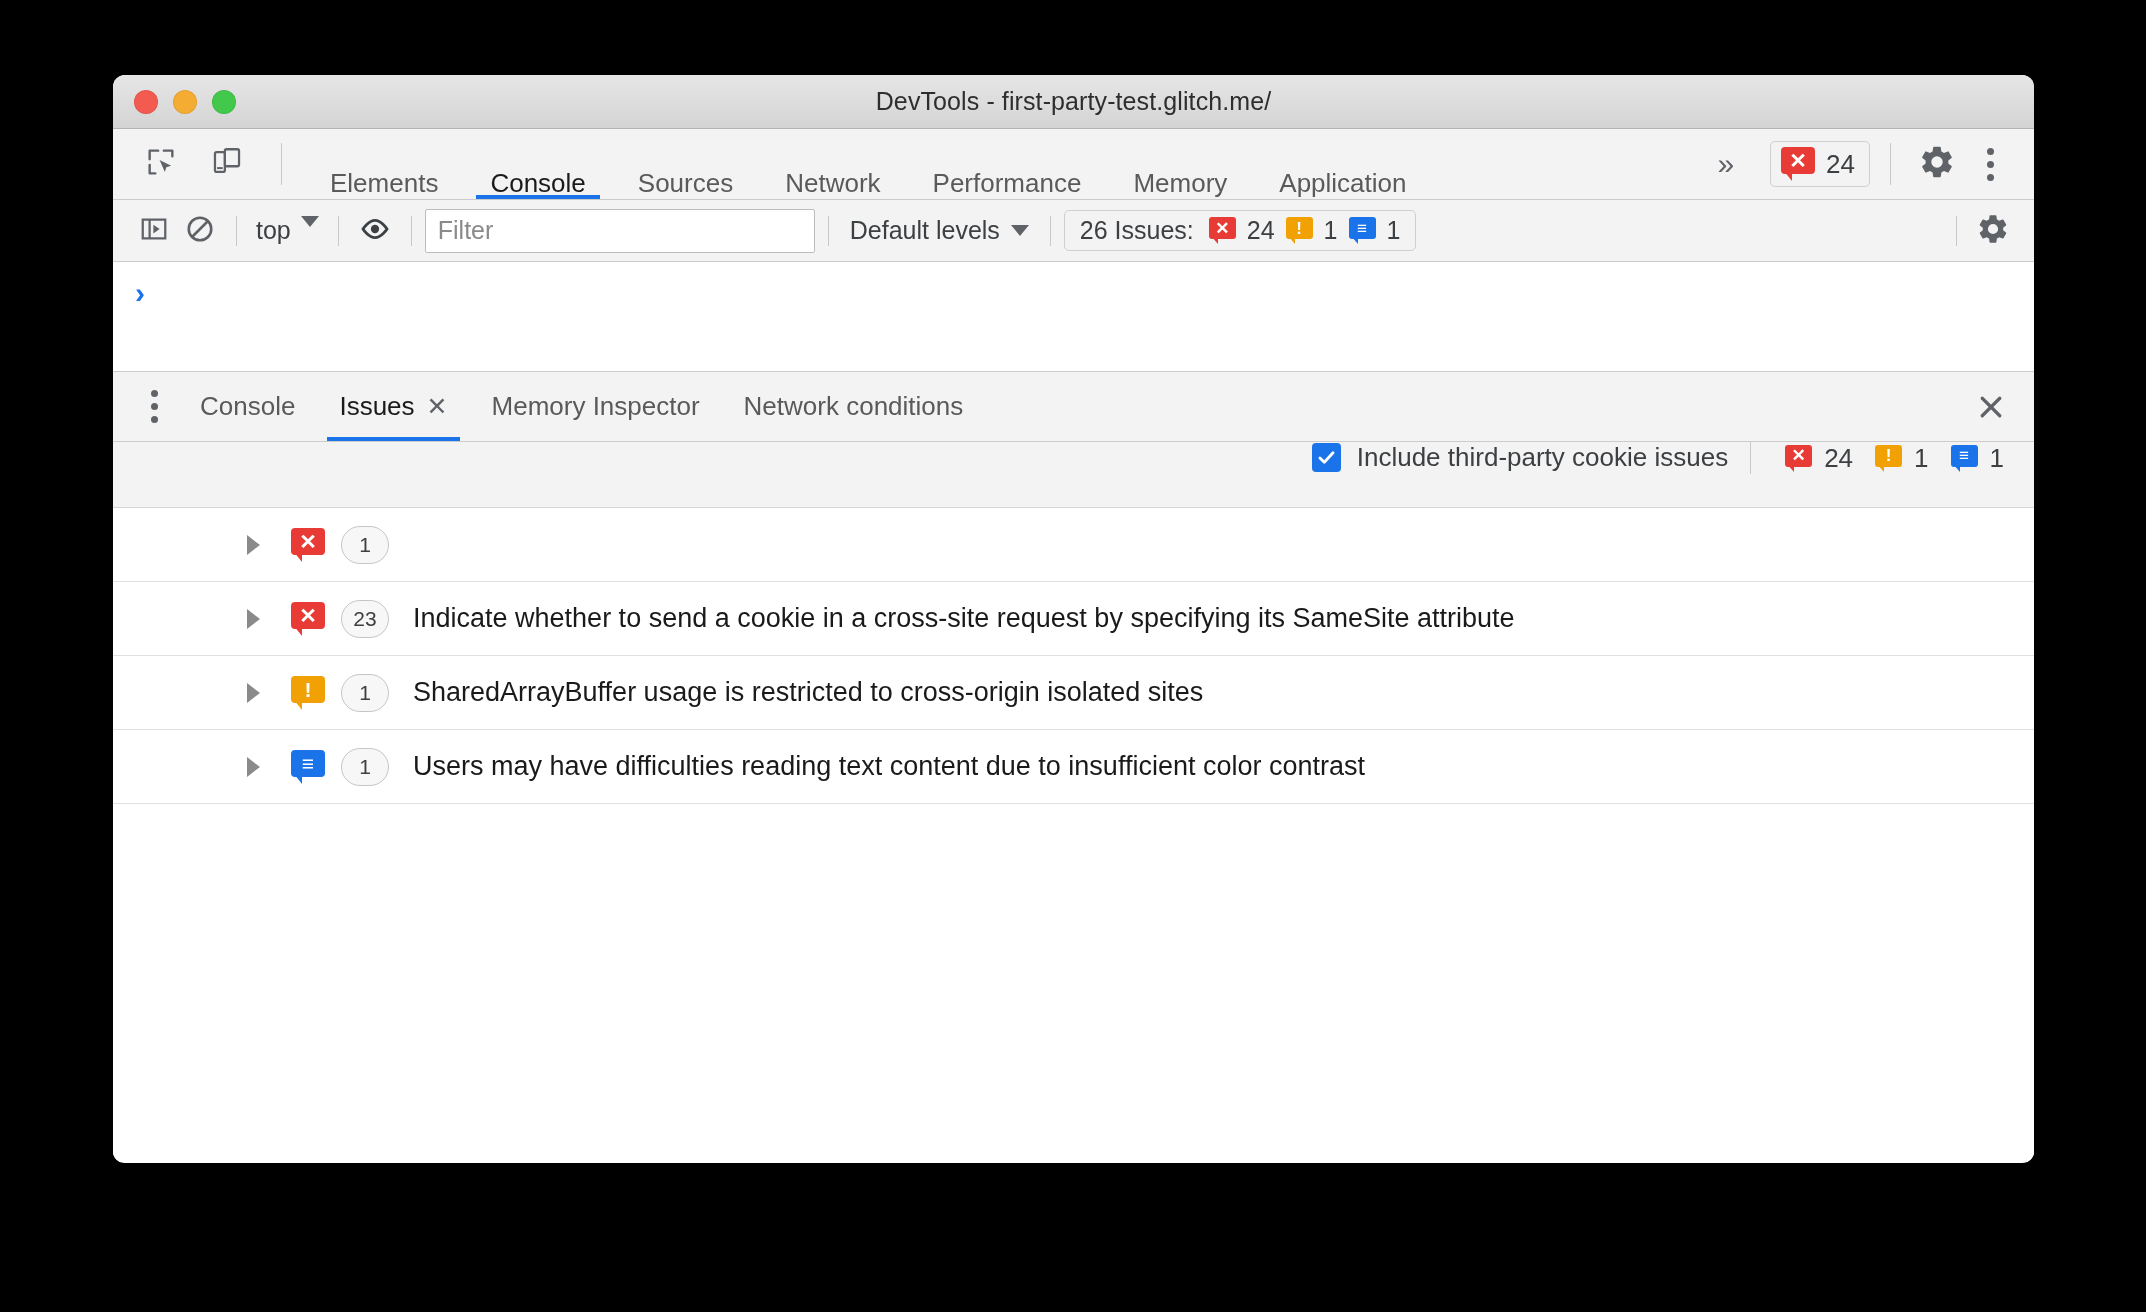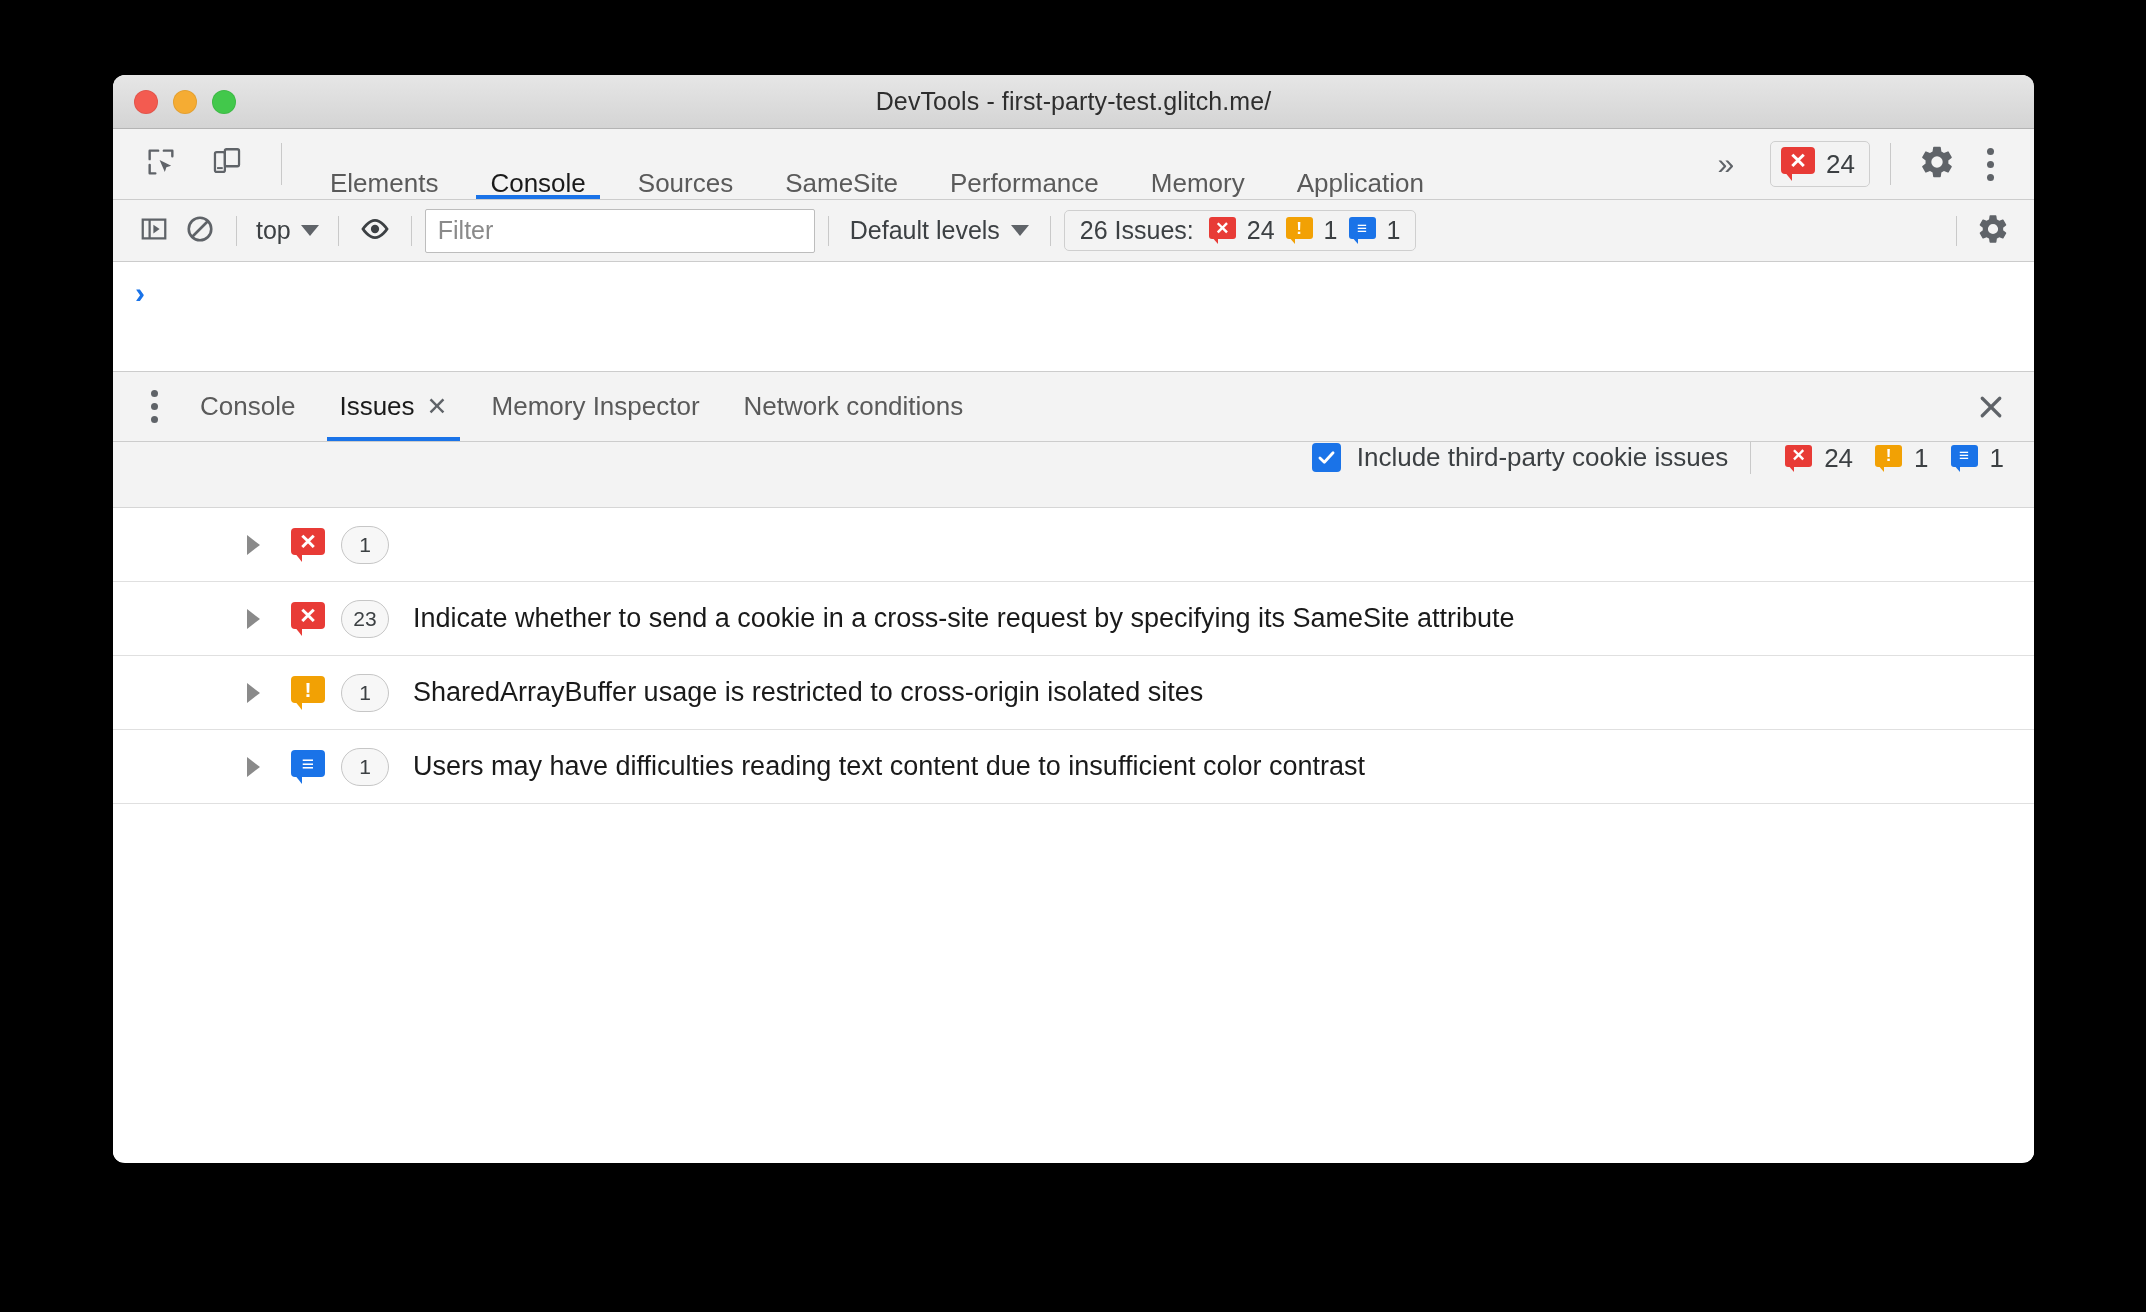--- a/index.html
+++ b/index.html
@@ -116,21 +116,21 @@
 
   
   .filterbar {
     height: 62px; background: #f3f3f3;
     border-bottom: 1px solid #cccccc;
     display: flex; align-items: center; padding: 0 18px;
   }
   .fbtn { width: 46px; height: 46px; display:flex; align-items:center; justify-content:center; cursor:pointer; }
   .sep { width: 1px; height: 30px; background: #c9c9c9; margin: 0 13px; }
   .ctx {
-    display: flex; align-items: center; gap: 10px;
+    display: flex; align-items: flex-start; gap: 10px;
     font-size: 25px; color: #3c4043; cursor: pointer; padding: 0 6px;
   }
   .caret { width: 0; height: 0; border-left: 9px solid transparent; border-right: 9px solid transparent; border-top: 11px solid #5f6368; }
   .filter-input {
     flex: 0 0 auto; width: 390px; height: 44px;
     background: #fff; border: 1px solid #bdbdbd; border-radius: 2px;
     display: flex; align-items: center; padding: 0 12px;
     font-size: 25px; color: #8a8a8a;
     cursor: text;
   }
@@ -259,21 +259,21 @@
         <div class="tab">
             <span>Elements</span>
           </div>
         <div class="tab active">
             <span>Console</span>
           </div>
         <div class="tab">
             <span>Sources</span>
           </div>
         <div class="tab">
-            <span>SameSite</span>
+            <span>Network</span>
           </div>
         <div class="tab">
             <span>Performance</span>
           </div>
         <div class="tab">
             <span>Memory</span>
           </div>
         <div class="tab">
             <span>Application</span>
           </div>

